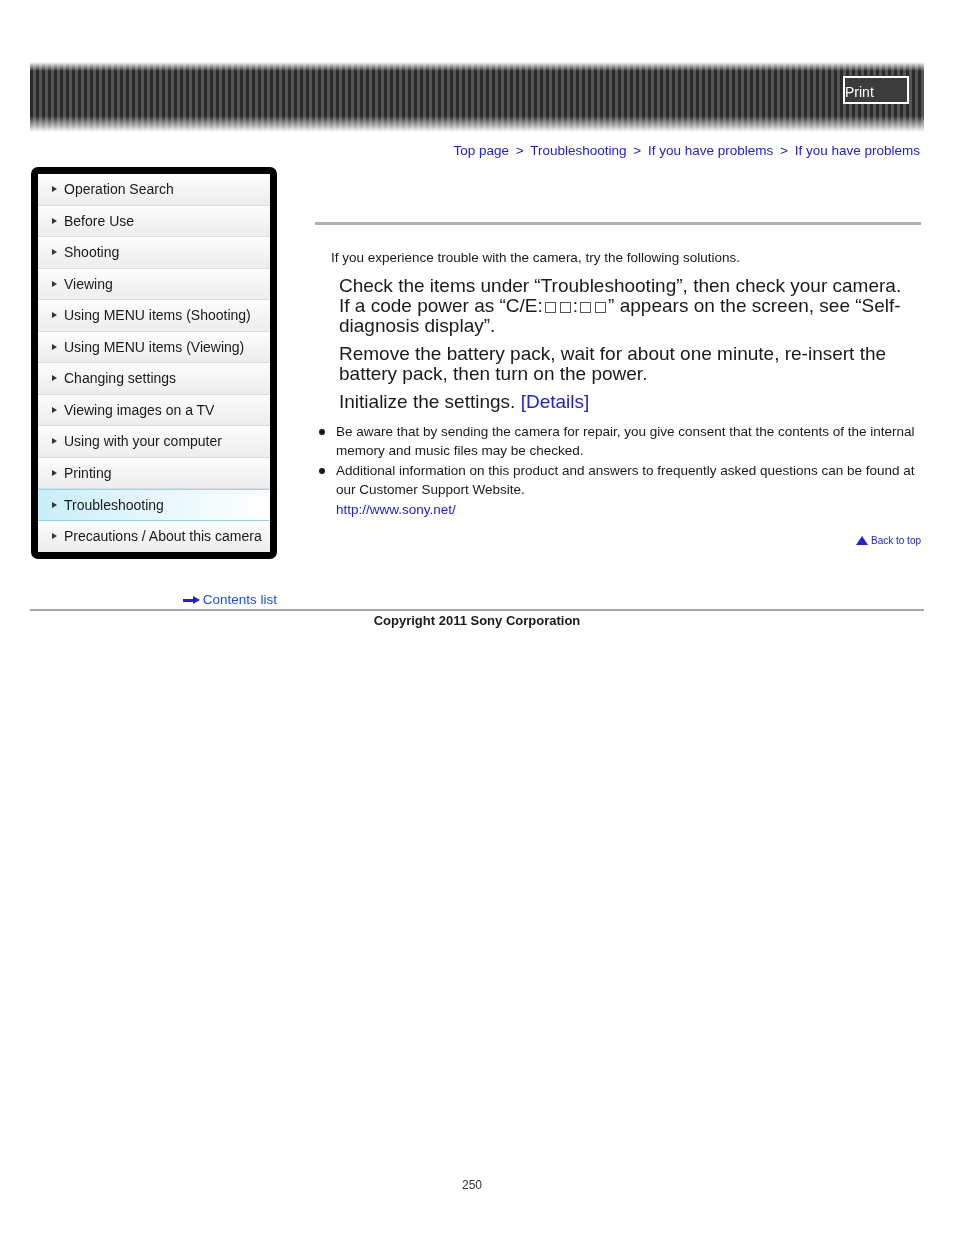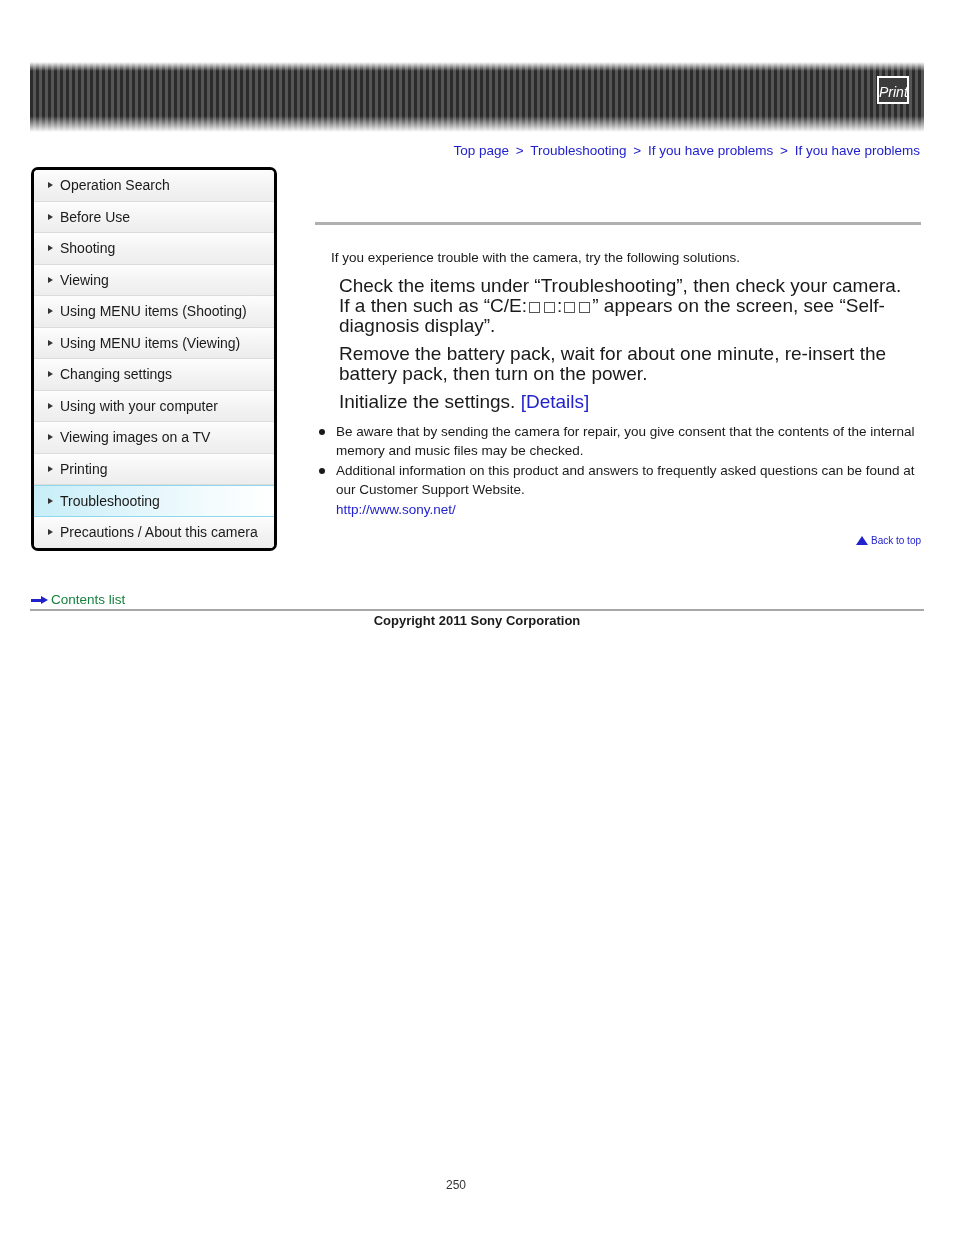--- a/index.html
+++ b/index.html
@@ -31,31 +31,30 @@
         rgba(255,255,255,0) 54px,
         rgba(255,255,255,1) 70px),
       repeating-linear-gradient(to right,
         #2b2b2b 0px, #2b2b2b 3px,
         #555555 3px, #555555 6px);
   }
   #print-button {
     position: absolute;
     right: 15px;
     top: 14px;
-    width: 32px;
+    width: 66px;
     height: 28px;
     border: 2px solid #ffffff;
     background: #3c3c3c;
     color: #ffffff;
     font-size: 14px;
     line-height: 28px;
     text-align: left;
     cursor: pointer;
     box-sizing: border-box;
-    font-style: italic;
   }
 
   
   #breadcrumb {
     position: absolute;
     right: 34px;
     top: 143px;
     font-size: 13.5px;
     color: #2222cc;
     white-space: nowrap;
@@ -68,21 +67,21 @@
     color: #2222cc;
     margin: 0 3px;
   }
 
   
   #sidebar {
     position: absolute;
     left: 31px;
     top: 167px;
     width: 246px;
-    border: 3px solid #000000;
+    border: 7px solid #000000;
     border-radius: 7px;
     background: #ffffff;
     box-sizing: border-box;
     overflow: hidden;
   }
   .nav-item {
     position: relative;
     height: 31.5px;
     line-height: 31.5px;
     padding-left: 26px;
@@ -113,23 +112,23 @@
     border-top: 1px solid #8fd8ec;
     border-bottom: 1px solid #8fd8ec;
   }
 
   
   #contents-list {
     position: absolute;
     left: 31px;
     top: 592px;
     width: 246px;
-    text-align: left;
+    text-align: right;
     font-size: 13.5px;
-    color: #15803d;
+    color: #1d4ed8;
     cursor: pointer;
     white-space: nowrap;
   }
   #contents-list .arrow {
     display: inline-block;
     position: relative;
     width: 17px;
     height: 9px;
     margin-right: 3px;
     vertical-align: -1px;
@@ -263,21 +262,21 @@
     left: 0;
     top: 613px;
     width: 954px;
     text-align: center;
     font-size: 13px;
     color: #1a1a1a;
     font-weight: bold;
   }
   #page-number {
     position: absolute;
-    left: 0;
+    left: 16px;
     top: 1178px;
     width: 912px;
     text-align: center;
     font-size: 12px;
     color: #333333;
   }
 </style>
 </head>
 <body>
 
@@ -319,25 +318,25 @@
   <div class="nav-item">
     <span class="tri"></span>
     <span>Using MENU items (Viewing)</span>
   </div>
   <div class="nav-item">
     <span class="tri"></span>
     <span>Changing settings</span>
   </div>
   <div class="nav-item">
     <span class="tri"></span>
+    <span>Viewing images on a TV</span>
+  </div>
+  <div class="nav-item">
+    <span class="tri"></span>
     <span>Using with your computer</span>
-  </div>
-  <div class="nav-item">
-    <span class="tri"></span>
-    <span>Viewing images on a TV</span>
   </div>
   <div class="nav-item">
     <span class="tri"></span>
     <span>Printing</span>
   </div>
   <div class="nav-item active">
     <span class="tri"></span>
     <span>Troubleshooting</span>
   </div>
   <div class="nav-item">
@@ -351,21 +350,21 @@
 </div>
 
 <div id="main">
   <div id="main-rule"></div>
 
   <p class="intro">If you experience trouble with the camera, try the following solutions.</p>
 
   <p class="step tight">Check the items under “Troubleshooting”, then check your camera.</p>
 
   <p class="step">
-    <span>If a then such as “C/E:</span><span class="box-glyph"></span><span class="box-glyph"></span><span>:</span><span class="box-glyph"></span><span class="box-glyph"></span><span>” appears on the screen, see “Self-diagnosis display”.</span>
+    <span>If a code power as “C/E:</span><span class="box-glyph"></span><span class="box-glyph"></span><span>:</span><span class="box-glyph"></span><span class="box-glyph"></span><span>” appears on the screen, see “Self-diagnosis display”.</span>
   </p>
 
   <p class="step">Remove the battery pack, wait for about one minute, re-insert the battery pack, then turn on the power.</p>
 
   <p class="step">
     <span>Initialize the settings.</span>
     <a href="#" class="doc-link">[Details]</a>
   </p>
 
 

